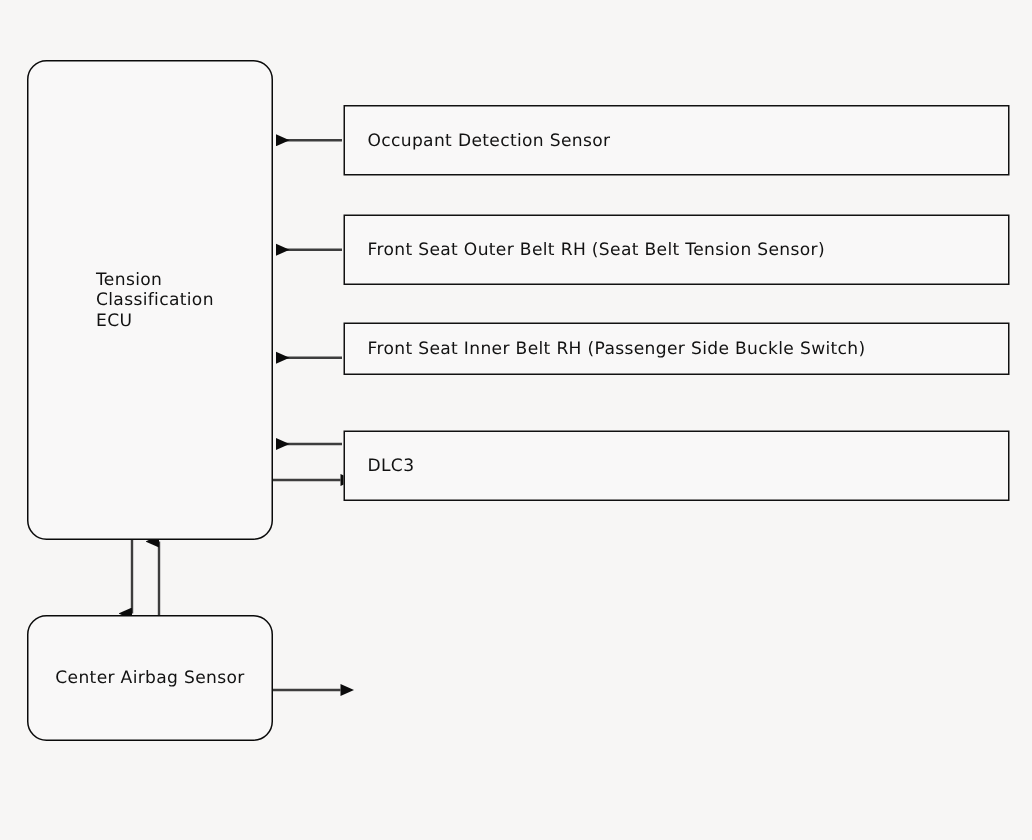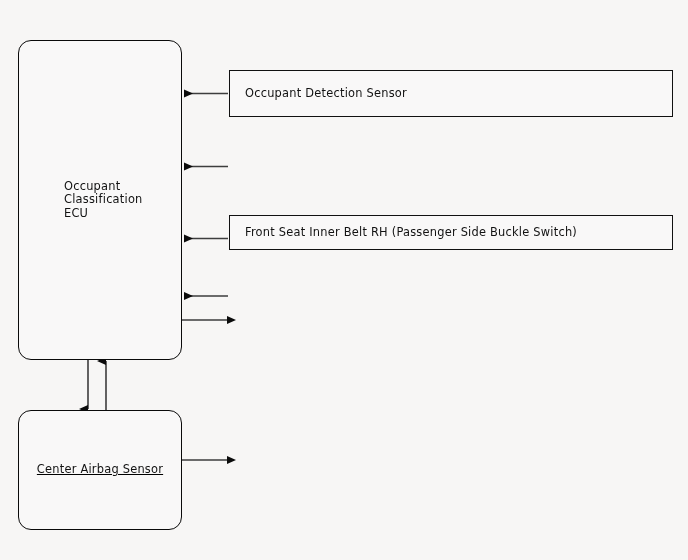--- a/index.html
+++ b/index.html
@@ -90,33 +90,39 @@
     <line x1="182" y1="320" x2="227" y2="320" stroke="#3d3d3d" stroke-width="1.6" marker-end="url(#arrow-right)"></line>
 
     <line x1="88" y1="360" x2="88" y2="409" stroke="#3d3d3d" stroke-width="1.6" marker-end="url(#arrow-down)"></line>
 
     <line x1="106" y1="410" x2="106" y2="361" stroke="#3d3d3d" stroke-width="1.6" marker-end="url(#arrow-up)"></line>
 
     <line x1="182" y1="460" x2="227" y2="460" stroke="#3d3d3d" stroke-width="1.6" marker-end="url(#arrow-right)"></line>
   </svg>
 
   <div class="node rounded" style="left:18px; top:40px; width:164px; height:320px;">
-    <div class="node-label ecu-label">Occupant
+    <div class="node-label ecu-label">Tension
 Classification
 ECU</div>
   </div>
 
-  <div class="node rounded" style="left:18px; top:410px; width:164px; height:120px;text-decoration:underline;">
+  <div class="node rounded" style="left:18px; top:410px; width:164px; height:84px;">
     <div class="node-label label-center">Center Airbag Sensor</div>
   </div>
 
   <div class="node sharp" style="left:229px; top:70px; width:444px; height:47px;">
     <div class="node-label label-left">Occupant Detection Sensor</div>
   </div>
 
+  <div class="node sharp" style="left:229px; top:143px; width:444px; height:47px;">
+    <div class="node-label label-left">Front Seat Outer Belt RH (Seat Belt Tension Sensor)</div>
+  </div>
 
   <div class="node sharp" style="left:229px; top:215px; width:444px; height:35px;">
     <div class="node-label label-left">Front Seat Inner Belt RH (Passenger Side Buckle Switch)</div>
   </div>
 
+  <div class="node sharp" style="left:229px; top:287px; width:444px; height:47px;">
+    <div class="node-label label-left">DLC3</div>
+  </div>
 
 
 </div>
 
 </body></html>

